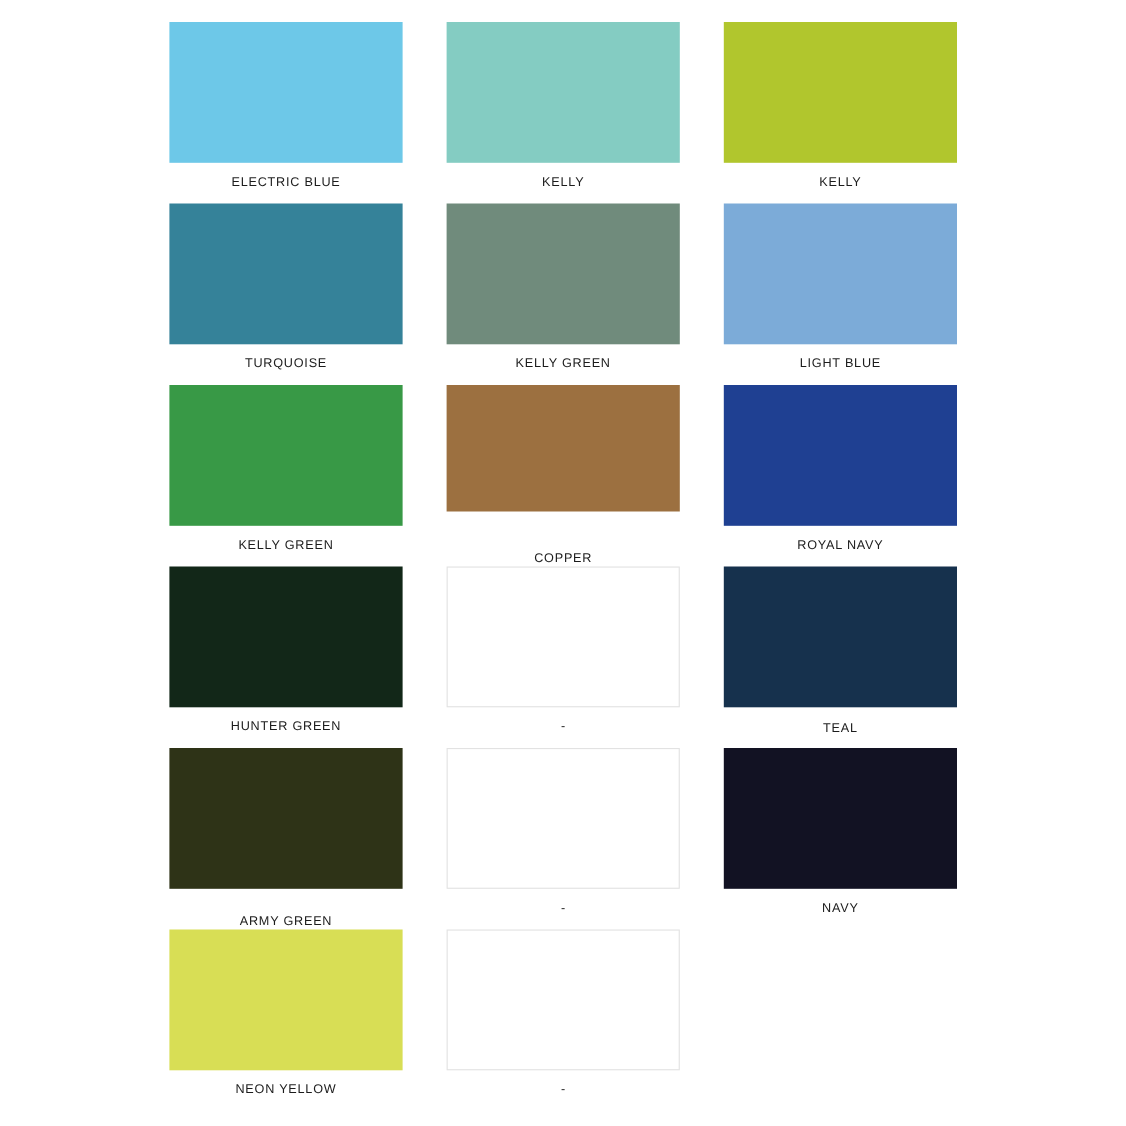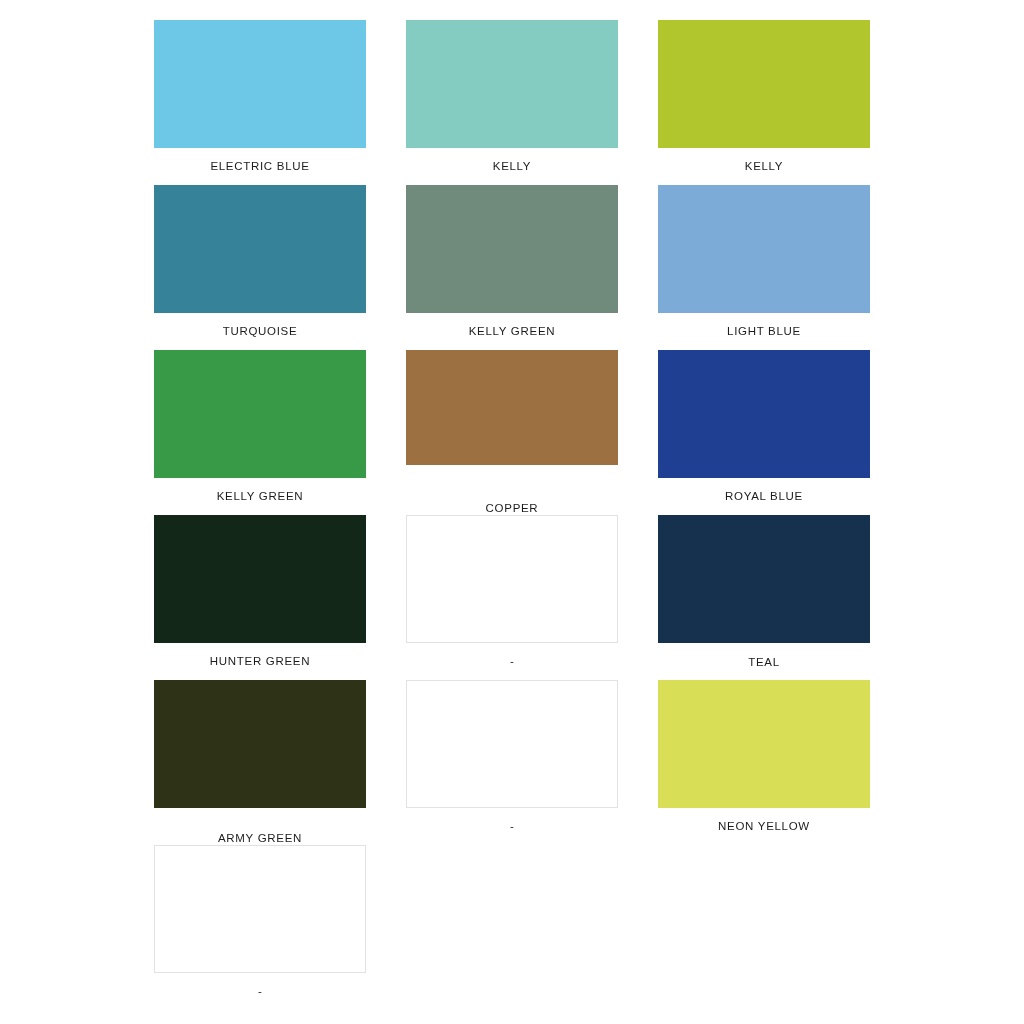--- a/index.html
+++ b/index.html
@@ -89,21 +89,21 @@
     <div class="swatch-cell">
       <div class="swatch-chip" style="background: rgb(56, 153, 70);"></div>
       <div class="swatch-label" style="color: rgb(28, 28, 28);">KELLY GREEN</div>
     </div>
     <div class="swatch-cell">
       <div class="swatch-chip" style="background: rgb(156, 112, 64);"></div>
       <div class="swatch-label" style="color: rgb(28, 28, 28); margin-top: 36px;">COPPER</div>
     </div>
     <div class="swatch-cell">
       <div class="swatch-chip" style="background: rgb(31, 64, 146);"></div>
-      <div class="swatch-label" style="color: rgb(28, 28, 28);">ROYAL BLUE</div>
+      <div class="swatch-label" style="color: rgb(28, 28, 28);">ROYAL NAVY</div>
     </div>
     <div class="swatch-cell">
       <div class="swatch-chip" style="background: rgb(18, 39, 24);"></div>
       <div class="swatch-label" style="color: rgb(28, 28, 28);">HUNTER GREEN</div>
     </div>
     <div class="swatch-cell">
       <div class="swatch-chip empty" style="border-color: rgb(226, 226, 226); background: rgb(255, 255, 255);"></div>
       <div class="swatch-label placeholder" style="color: rgb(28, 28, 28);">-</div>
     </div>
     <div class="swatch-cell">
@@ -112,20 +112,24 @@
     </div>
     <div class="swatch-cell">
       <div class="swatch-chip" style="background: rgb(46, 51, 23);"></div>
       <div class="swatch-label" style="color: rgb(28, 28, 28); margin-top: 23px;">ARMY GREEN</div>
     </div>
     <div class="swatch-cell">
       <div class="swatch-chip empty" style="border-color: rgb(226, 226, 226); background: rgb(255, 255, 255);"></div>
       <div class="swatch-label placeholder" style="color: rgb(28, 28, 28);">-</div>
     </div>
     <div class="swatch-cell">
+      <div class="swatch-chip" style="background: rgb(18, 18, 35);"></div>
+      <div class="swatch-label" style="color: rgb(28, 28, 28);">NAVY</div>
+    </div>
+    <div class="swatch-cell">
       <div class="swatch-chip" style="background: rgb(216, 222, 85);"></div>
       <div class="swatch-label" style="color: rgb(28, 28, 28);">NEON YELLOW</div>
     </div>
     <div class="swatch-cell">
       <div class="swatch-chip empty" style="border-color: rgb(226, 226, 226); background: rgb(255, 255, 255);"></div>
       <div class="swatch-label placeholder" style="color: rgb(28, 28, 28);">-</div>
     </div>
   </main>
 
 </body></html>

